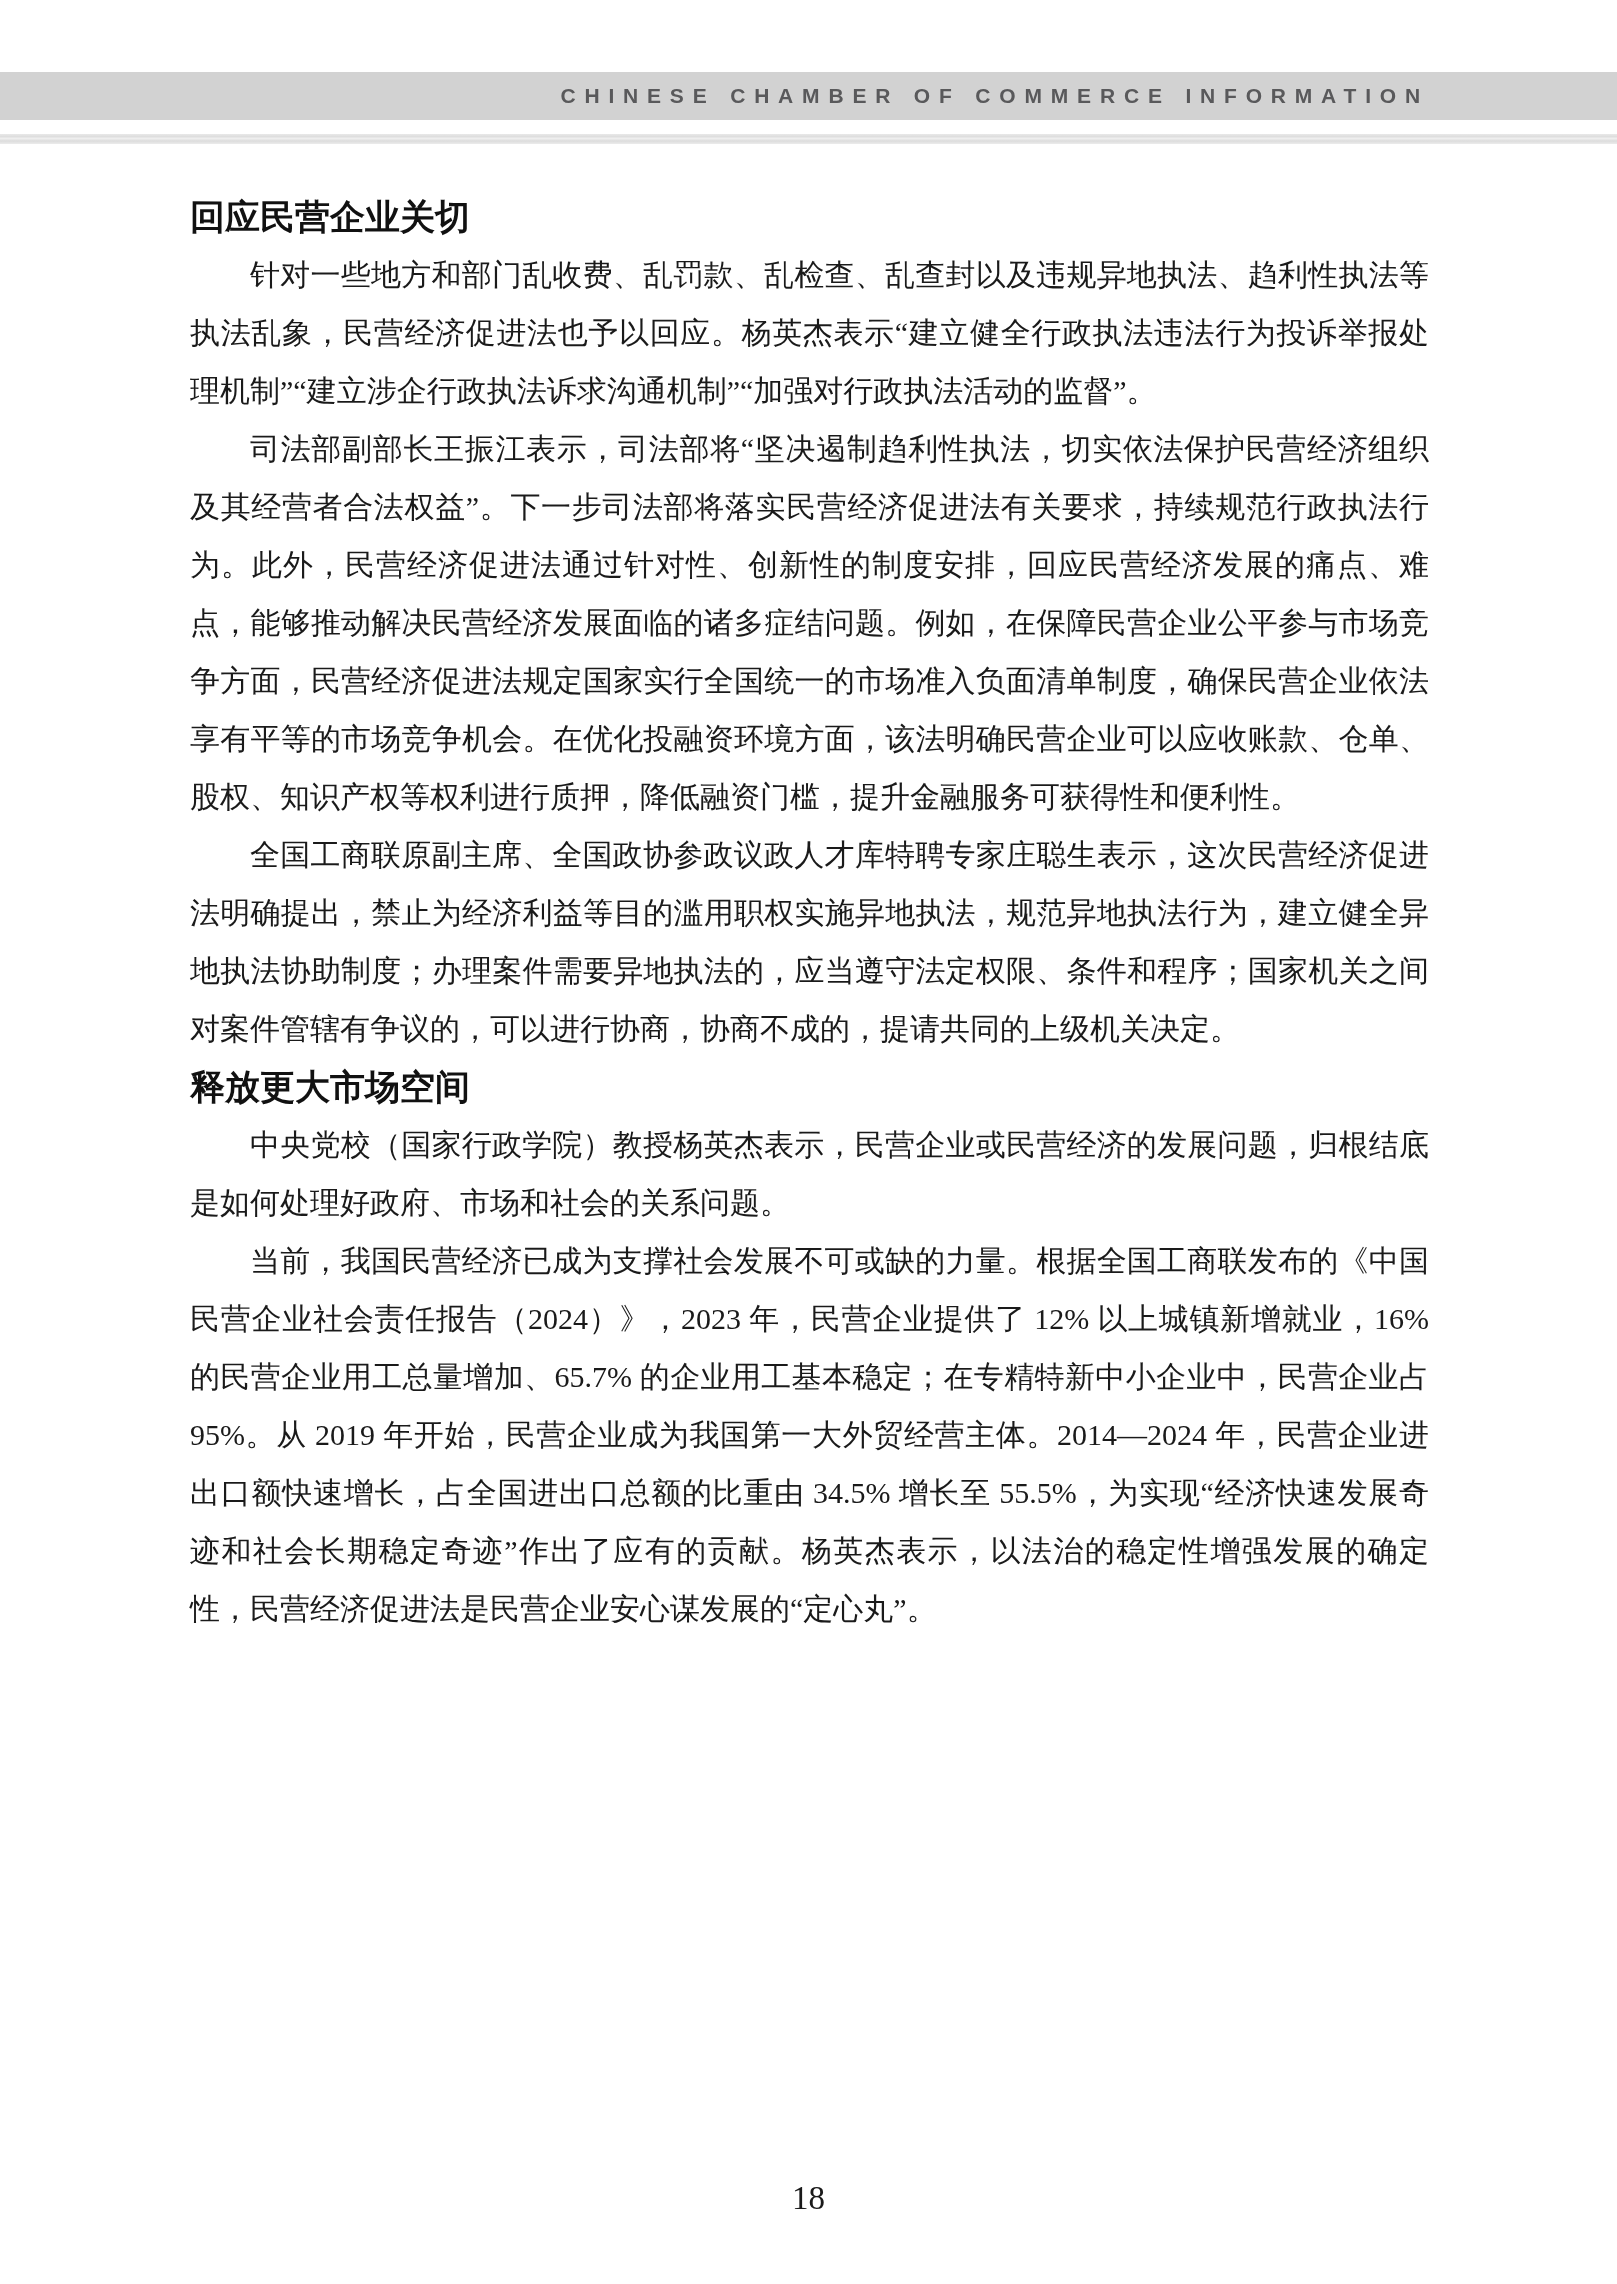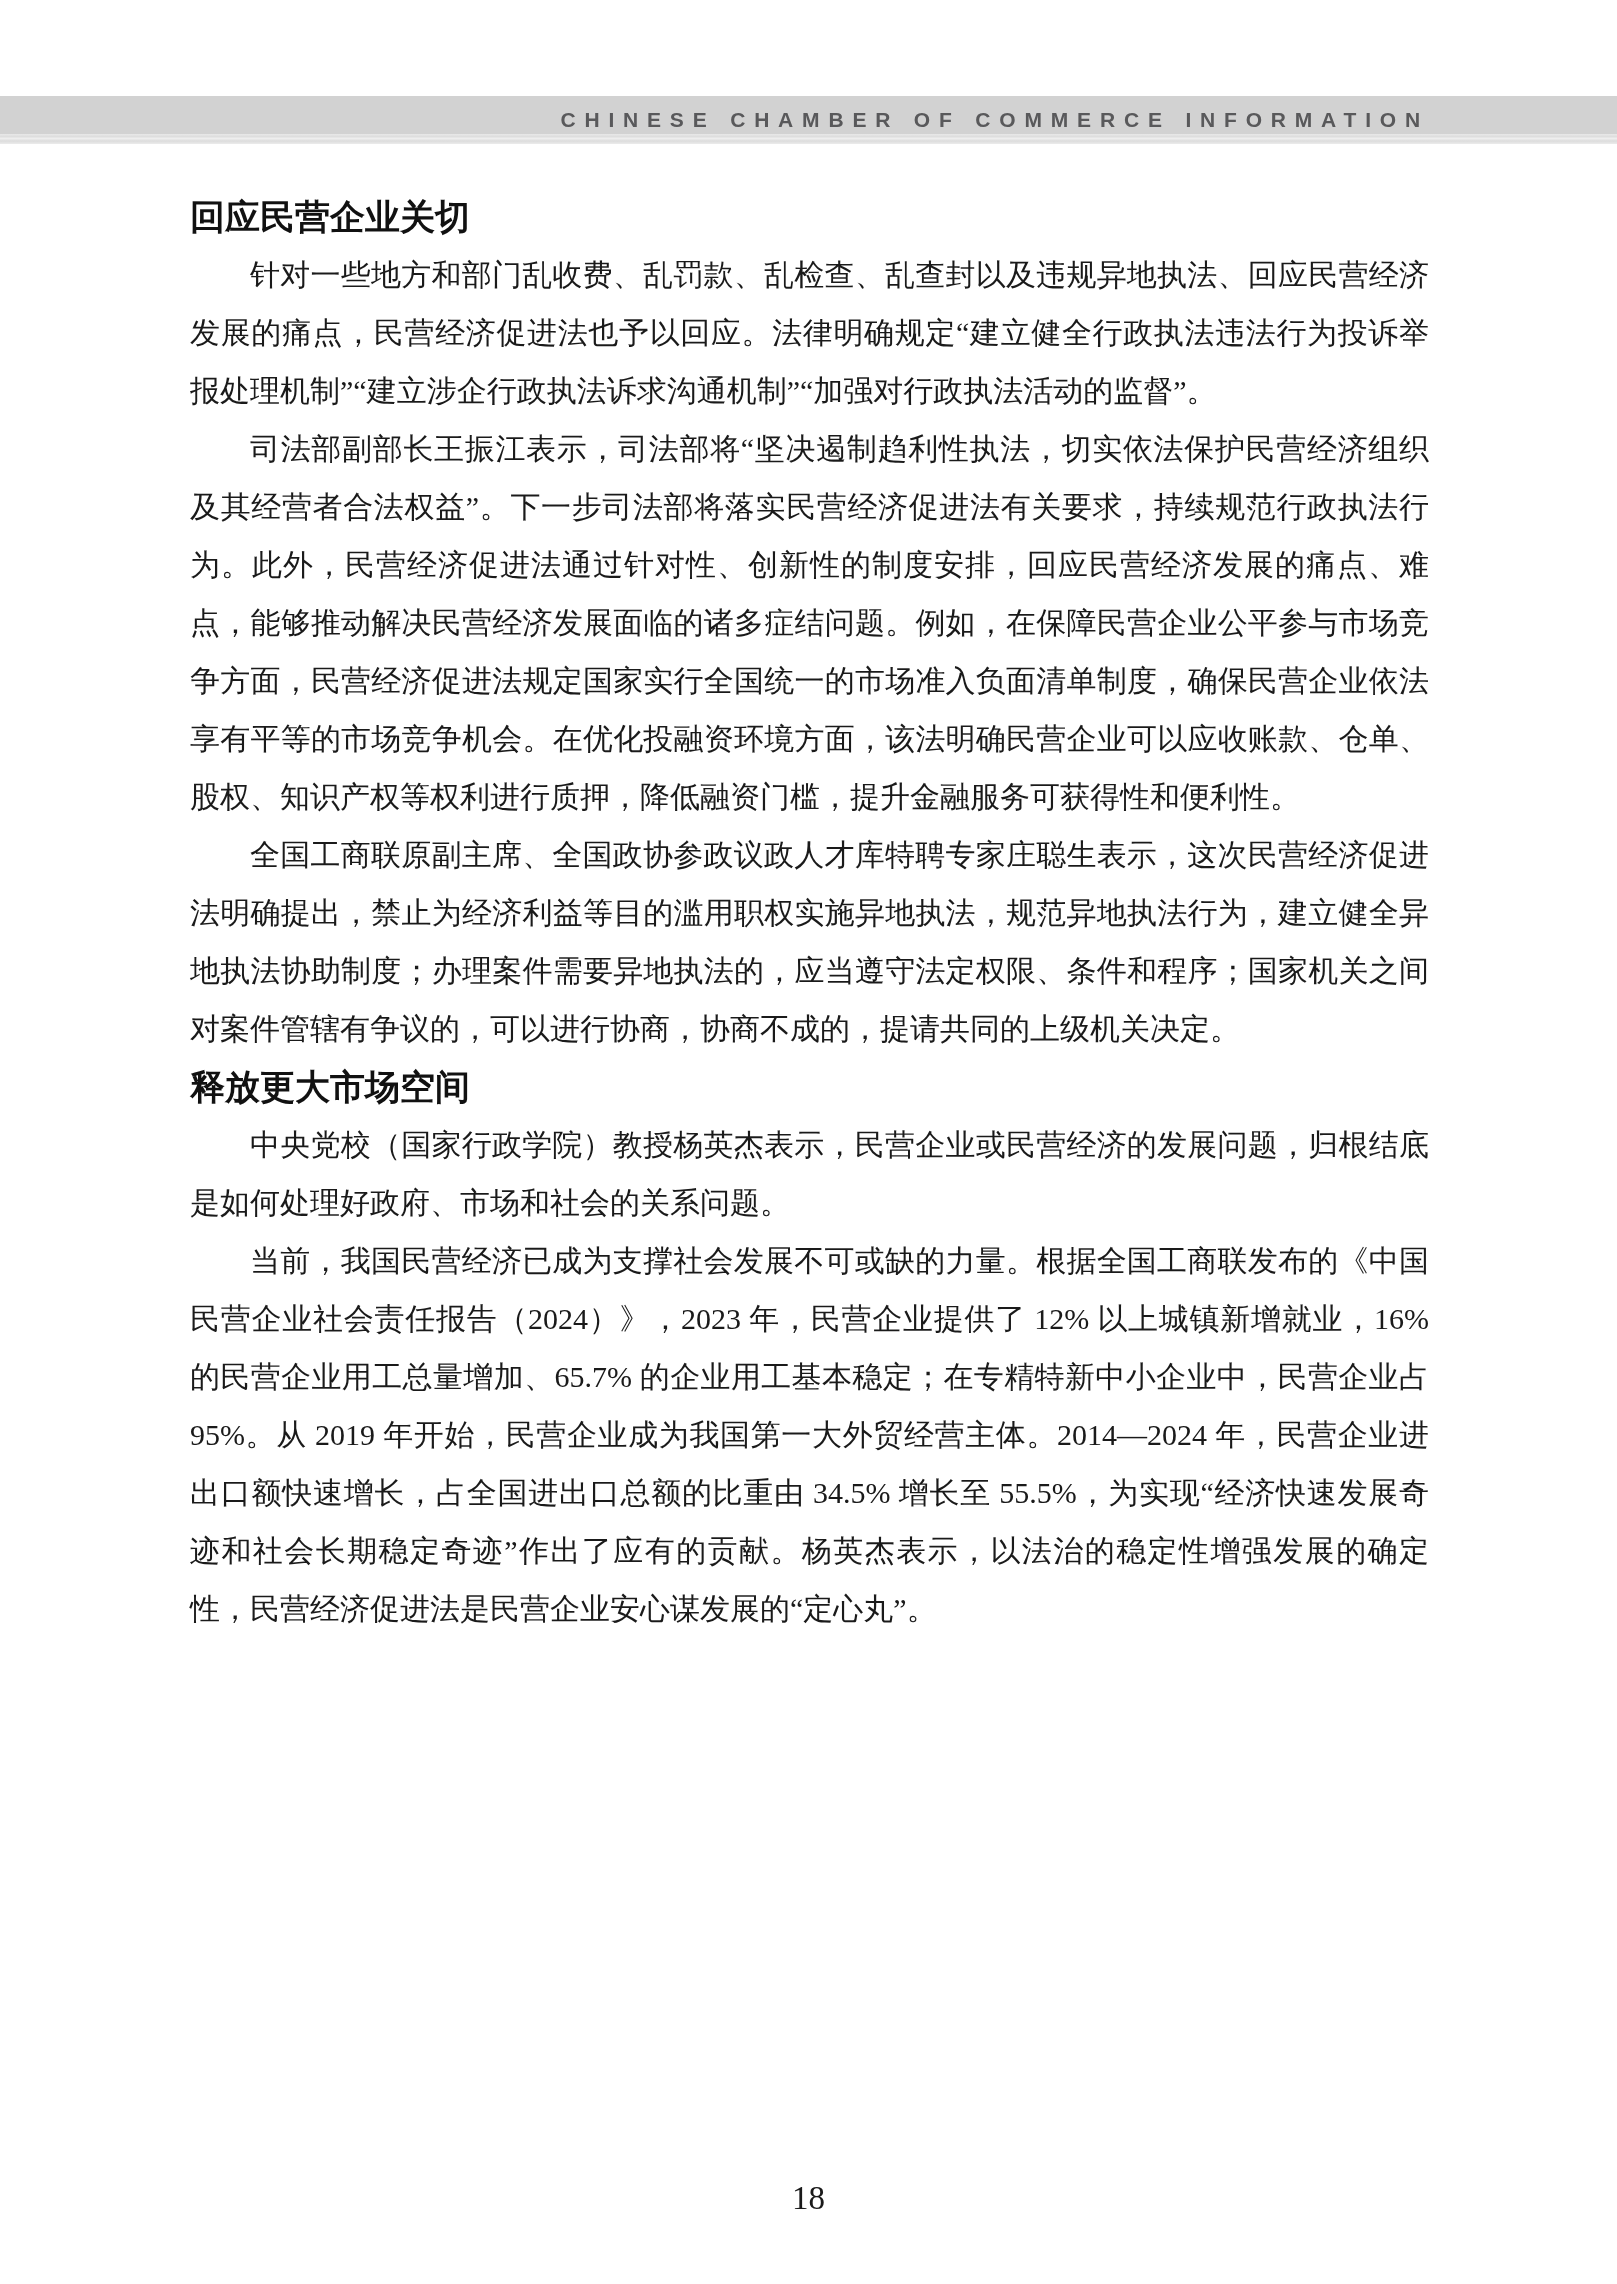--- a/index.html
+++ b/index.html
@@ -13,21 +13,21 @@
     height: 2284px;
     background: #ffffff;
     overflow: hidden;
     font-family: "Liberation Serif", serif;
     color: #1a1a1a;
   }
   
   .banner {
     position: absolute;
     left: 0;
-    top: 96px;
+    top: 72px;
     width: 1617px;
     height: 48px;
     background: #d2d2d2;
     display: flex;
     align-items: center;
     justify-content: flex-end;
     box-sizing: border-box;
     padding-right: 188px;
   }
   .banner-text {
@@ -92,21 +92,21 @@
 
 <div class="page">
 
   <div class="banner">
     <span class="banner-text">CHINESE CHAMBER OF COMMERCE INFORMATION</span>
   </div>
   <div class="banner-sub"></div>
 
   <div class="content">
     <h2 class="section-heading">回应民营企业关切</h2>
-    <p class="para">针对一些地方和部门乱收费、乱罚款、乱检查、乱查封以及违规异地执法、回应民营经济发展的痛点，民营经济促进法也予以回应。法律明确规定“建立健全行政执法违法行为投诉举报处理机制”“建立涉企行政执法诉求沟通机制”“加强对行政执法活动的监督”。</p>
+    <p class="para">针对一些地方和部门乱收费、乱罚款、乱检查、乱查封以及违规异地执法、趋利性执法等执法乱象，民营经济促进法也予以回应。杨英杰表示“建立健全行政执法违法行为投诉举报处理机制”“建立涉企行政执法诉求沟通机制”“加强对行政执法活动的监督”。</p>
     <p class="para">司法部副部长王振江表示，司法部将“坚决遏制趋利性执法，切实依法保护民营经济组织及其经营者合法权益”。下一步司法部将落实民营经济促进法有关要求，持续规范行政执法行为。此外，民营经济促进法通过针对性、创新性的制度安排，回应民营经济发展的痛点、难点，能够推动解决民营经济发展面临的诸多症结问题。例如，在保障民营企业公平参与市场竞争方面，民营经济促进法规定国家实行全国统一的市场准入负面清单制度，确保民营企业依法享有平等的市场竞争机会。在优化投融资环境方面，该法明确民营企业可以应收账款、仓单、股权、知识产权等权利进行质押，降低融资门槛，提升金融服务可获得性和便利性。</p>
     <p class="para">全国工商联原副主席、全国政协参政议政人才库特聘专家庄聪生表示，这次民营经济促进法明确提出，禁止为经济利益等目的滥用职权实施异地执法，规范异地执法行为，建立健全异地执法协助制度；办理案件需要异地执法的，应当遵守法定权限、条件和程序；国家机关之间对案件管辖有争议的，可以进行协商，协商不成的，提请共同的上级机关决定。</p>
     <h2 class="section-heading">释放更大市场空间</h2>
     <p class="para">中央党校（国家行政学院）教授杨英杰表示，民营企业或民营经济的发展问题，归根结底是如何处理好政府、市场和社会的关系问题。</p>
     <p class="para">当前，我国民营经济已成为支撑社会发展不可或缺的力量。根据全国工商联发布的《中国民营企业社会责任报告（2024）》，2023 年，民营企业提供了 12% 以上城镇新增就业，16% 的民营企业用工总量增加、65.7% 的企业用工基本稳定；在专精特新中小企业中，民营企业占 95%。从 2019 年开始，民营企业成为我国第一大外贸经营主体。2014—2024 年，民营企业进出口额快速增长，占全国进出口总额的比重由 34.5% 增长至 55.5%，为实现“经济快速发展奇迹和社会长期稳定奇迹”作出了应有的贡献。杨英杰表示，以法治的稳定性增强发展的确定性，民营经济促进法是民营企业安心谋发展的“定心丸”。</p>
   </div>
 
   <div class="page-number">18</div>
 
 </div>

